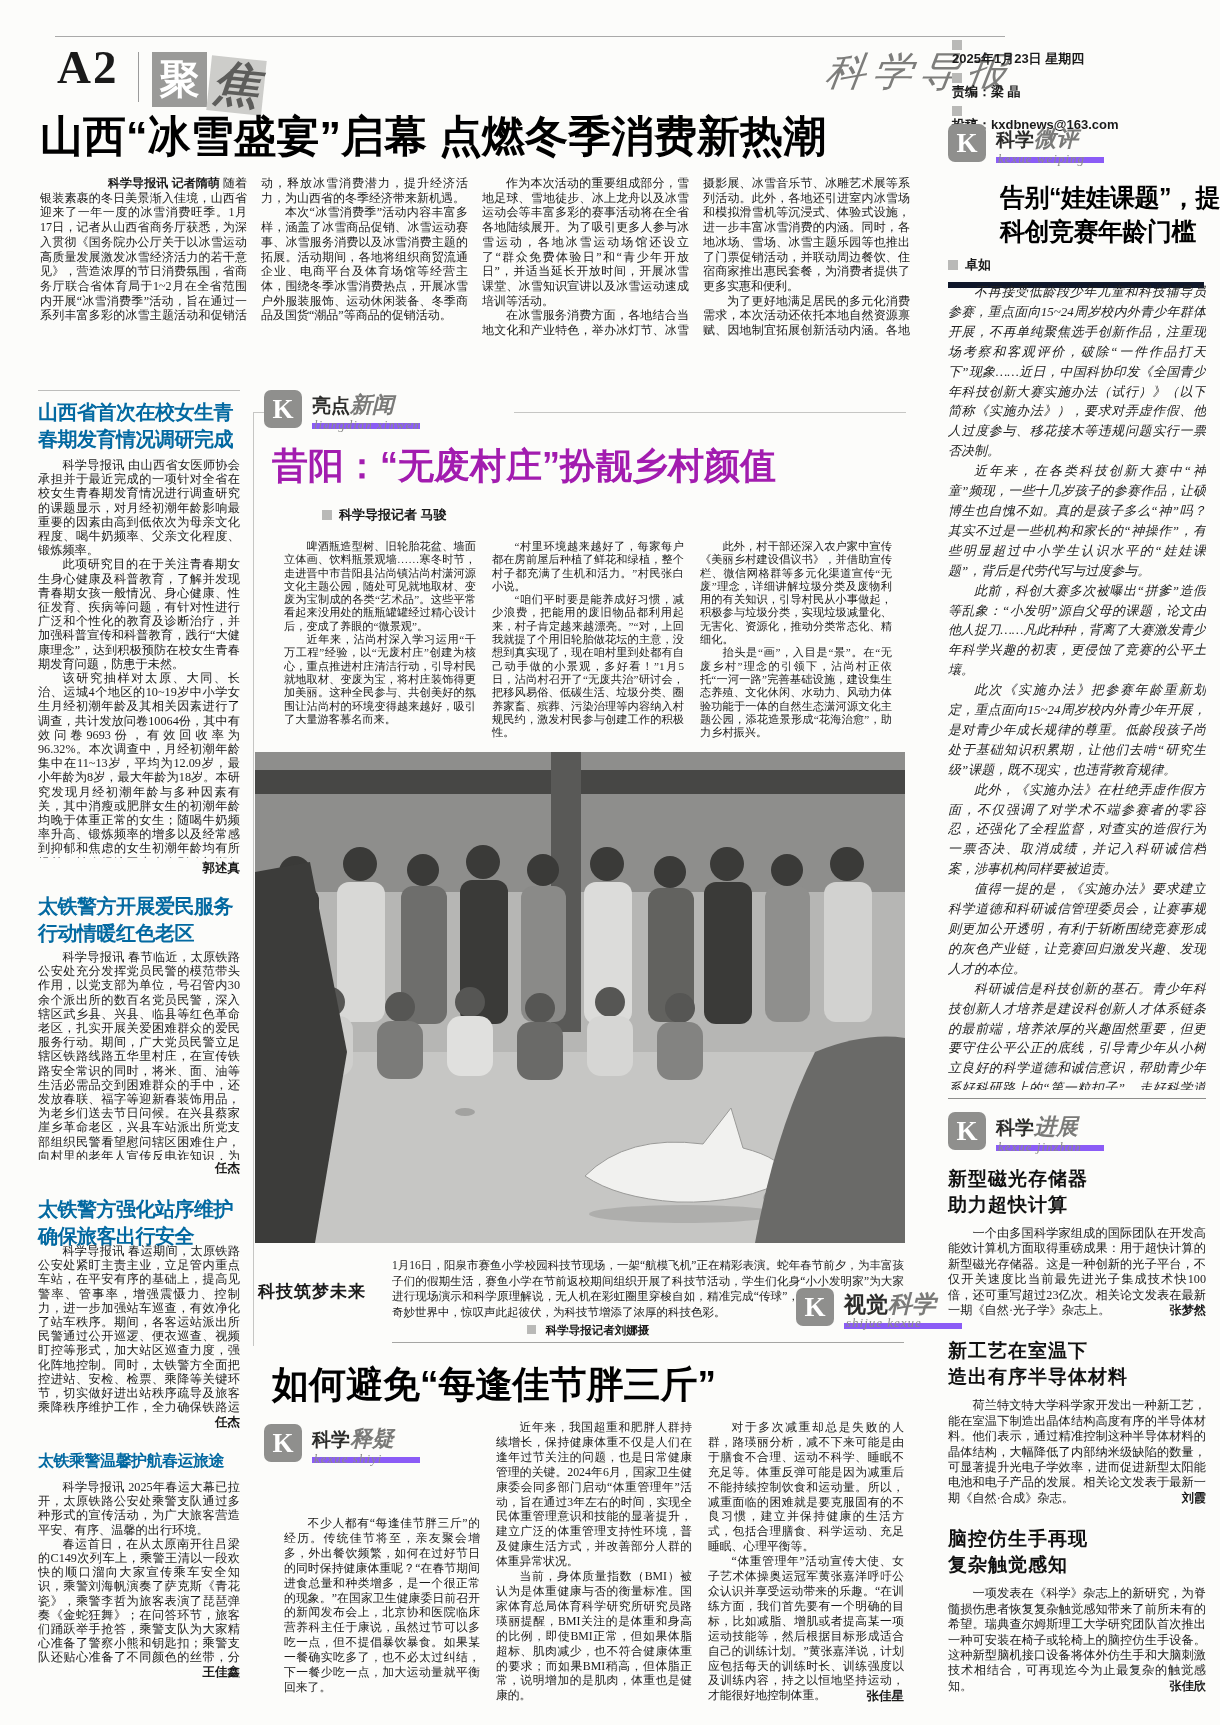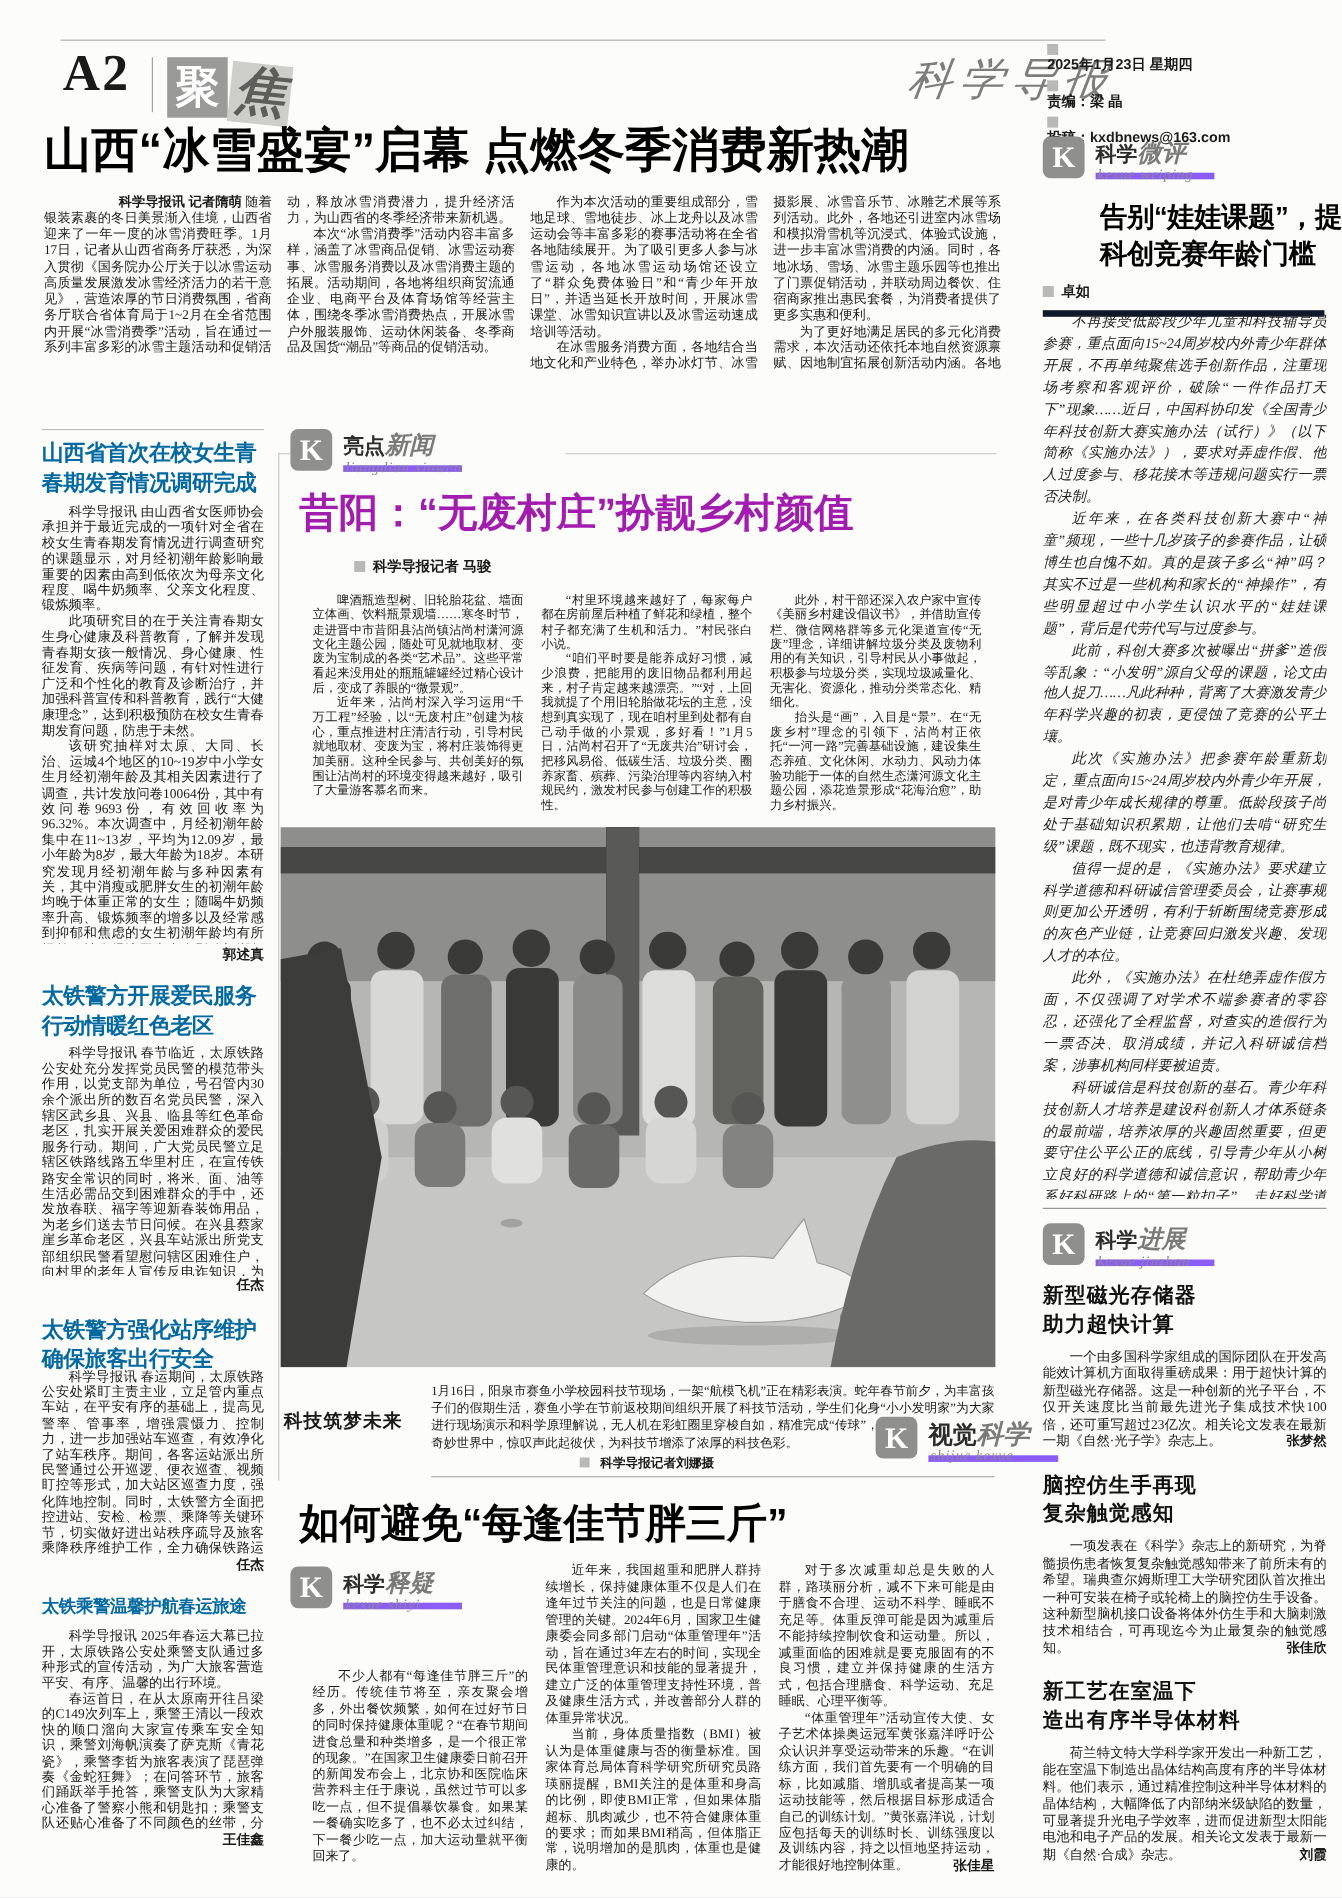--- a/index.html
+++ b/index.html
@@ -291,22 +291,22 @@
   <div id="wp-byline" class="byline abs">
     <span class="sq"></span>
     <span>卓如</span>
   </div>
   <div id="wp-body" class="abs jst">
     <div>
         <p>不再接受低龄段少年儿童和科技辅导员参赛，重点面向15~24周岁校内外青少年群体开展，不再单纯聚焦选手创新作品，注重现场考察和客观评价，破除“一件作品打天下”现象……近日，中国科协印发《全国青少年科技创新大赛实施办法（试行）》（以下简称《实施办法》），要求对弄虚作假、他人过度参与、移花接木等违规问题实行一票否决制。</p>
         <p>近年来，在各类科技创新大赛中“神童”频现，一些十几岁孩子的参赛作品，让硕博生也自愧不如。真的是孩子多么“神”吗？其实不过是一些机构和家长的“神操作”，有些明显超过中小学生认识水平的“娃娃课题”，背后是代劳代写与过度参与。</p>
         <p>此前，科创大赛多次被曝出“拼爹”造假等乱象：“小发明”源自父母的课题，论文由他人捉刀……凡此种种，背离了大赛激发青少年科学兴趣的初衷，更侵蚀了竞赛的公平土壤。</p>
         <p>此次《实施办法》把参赛年龄重新划定，重点面向15~24周岁校内外青少年开展，是对青少年成长规律的尊重。低龄段孩子尚处于基础知识积累期，让他们去啃“研究生级”课题，既不现实，也违背教育规律。</p>
+        <p>此外，《实施办法》在杜绝弄虚作假方面，不仅强调了对学术不端参赛者的零容忍，还强化了全程监督，对查实的造假行为一票否决、取消成绩，并记入科研诚信档案，涉事机构同样要被追责。</p>
         <p>值得一提的是，《实施办法》要求建立科学道德和科研诚信管理委员会，让赛事规则更加公开透明，有利于斩断围绕竞赛形成的灰色产业链，让竞赛回归激发兴趣、发现人才的本位。</p>
-        <p>此外，《实施办法》在杜绝弄虚作假方面，不仅强调了对学术不端参赛者的零容忍，还强化了全程监督，对查实的造假行为一票否决、取消成绩，并记入科研诚信档案，涉事机构同样要被追责。</p>
         <p>科研诚信是科技创新的基石。青少年科技创新人才培养是建设科创新人才体系链条的最前端，培养浓厚的兴趣固然重要，但更要守住公平公正的底线，引导青少年从小树立良好的科学道德和诚信意识，帮助青少年系好科研路上的“第一粒扣子”，走好科学道路。</p>
       </div>
   </div>
 
   <div id="rdiv" class="abs"></div>
 
   <div id="jz-badge" class="kbadge abs">
     <span class="kbox">K</span>
     <span class="klabel"><b>科学</b><i>进展</i></span>
     <span class="kpinyin">kexue jinzhan</span>
@@ -314,27 +314,27 @@
   <div id="progress" class="abs">
       <div class="pg-item">
       <div class="pg-title">
         <div>新型磁光存储器</div>
         <div>助力超快计算</div>
       </div>
       <p class="pg-body jst"><span>一个由多国科学家组成的国际团队在开发高能效计算机方面取得重磅成果：用于超快计算的新型磁光存储器。这是一种创新的光子平台，不仅开关速度比当前最先进光子集成技术快100倍，还可重写超过23亿次。相关论文发表在最新一期《自然·光子学》杂志上。</span><b class="pg-sig">张梦然</b></p>
     </div>
       <div class="pg-item">
       <div class="pg-title">
+        <div>新工艺在室温下</div>
+        <div>造出有序半导体材料</div>
+      </div>
+      <p class="pg-body jst"><span>荷兰特文特大学科学家开发出一种新工艺，能在室温下制造出晶体结构高度有序的半导体材料。他们表示，通过精准控制这种半导体材料的晶体结构，大幅降低了内部纳米级缺陷的数量，可显著提升光电子学效率，进而促进新型太阳能电池和电子产品的发展。相关论文发表于最新一期《自然·合成》杂志。</span><b class="pg-sig">刘霞</b></p>
+    </div>
+      <div class="pg-item">
+      <div class="pg-title">
         <div>脑控仿生手再现</div>
         <div>复杂触觉感知</div>
       </div>
       <p class="pg-body jst"><span>一项发表在《科学》杂志上的新研究，为脊髓损伤患者恢复复杂触觉感知带来了前所未有的希望。瑞典查尔姆斯理工大学研究团队首次推出一种可安装在椅子或轮椅上的脑控仿生手设备。这种新型脑机接口设备将体外仿生手和大脑刺激技术相结合，可再现迄今为止最复杂的触觉感知。</span><b class="pg-sig">张佳欣</b></p>
     </div>
-      <div class="pg-item">
-      <div class="pg-title">
-        <div>新工艺在室温下</div>
-        <div>造出有序半导体材料</div>
-      </div>
-      <p class="pg-body jst"><span>荷兰特文特大学科学家开发出一种新工艺，能在室温下制造出晶体结构高度有序的半导体材料。他们表示，通过精准控制这种半导体材料的晶体结构，大幅降低了内部纳米级缺陷的数量，可显著提升光电子学效率，进而促进新型太阳能电池和电子产品的发展。相关论文发表于最新一期《自然·合成》杂志。</span><b class="pg-sig">刘霞</b></p>
-    </div>
     </div>
 
 </div>
 
 </body></html>

